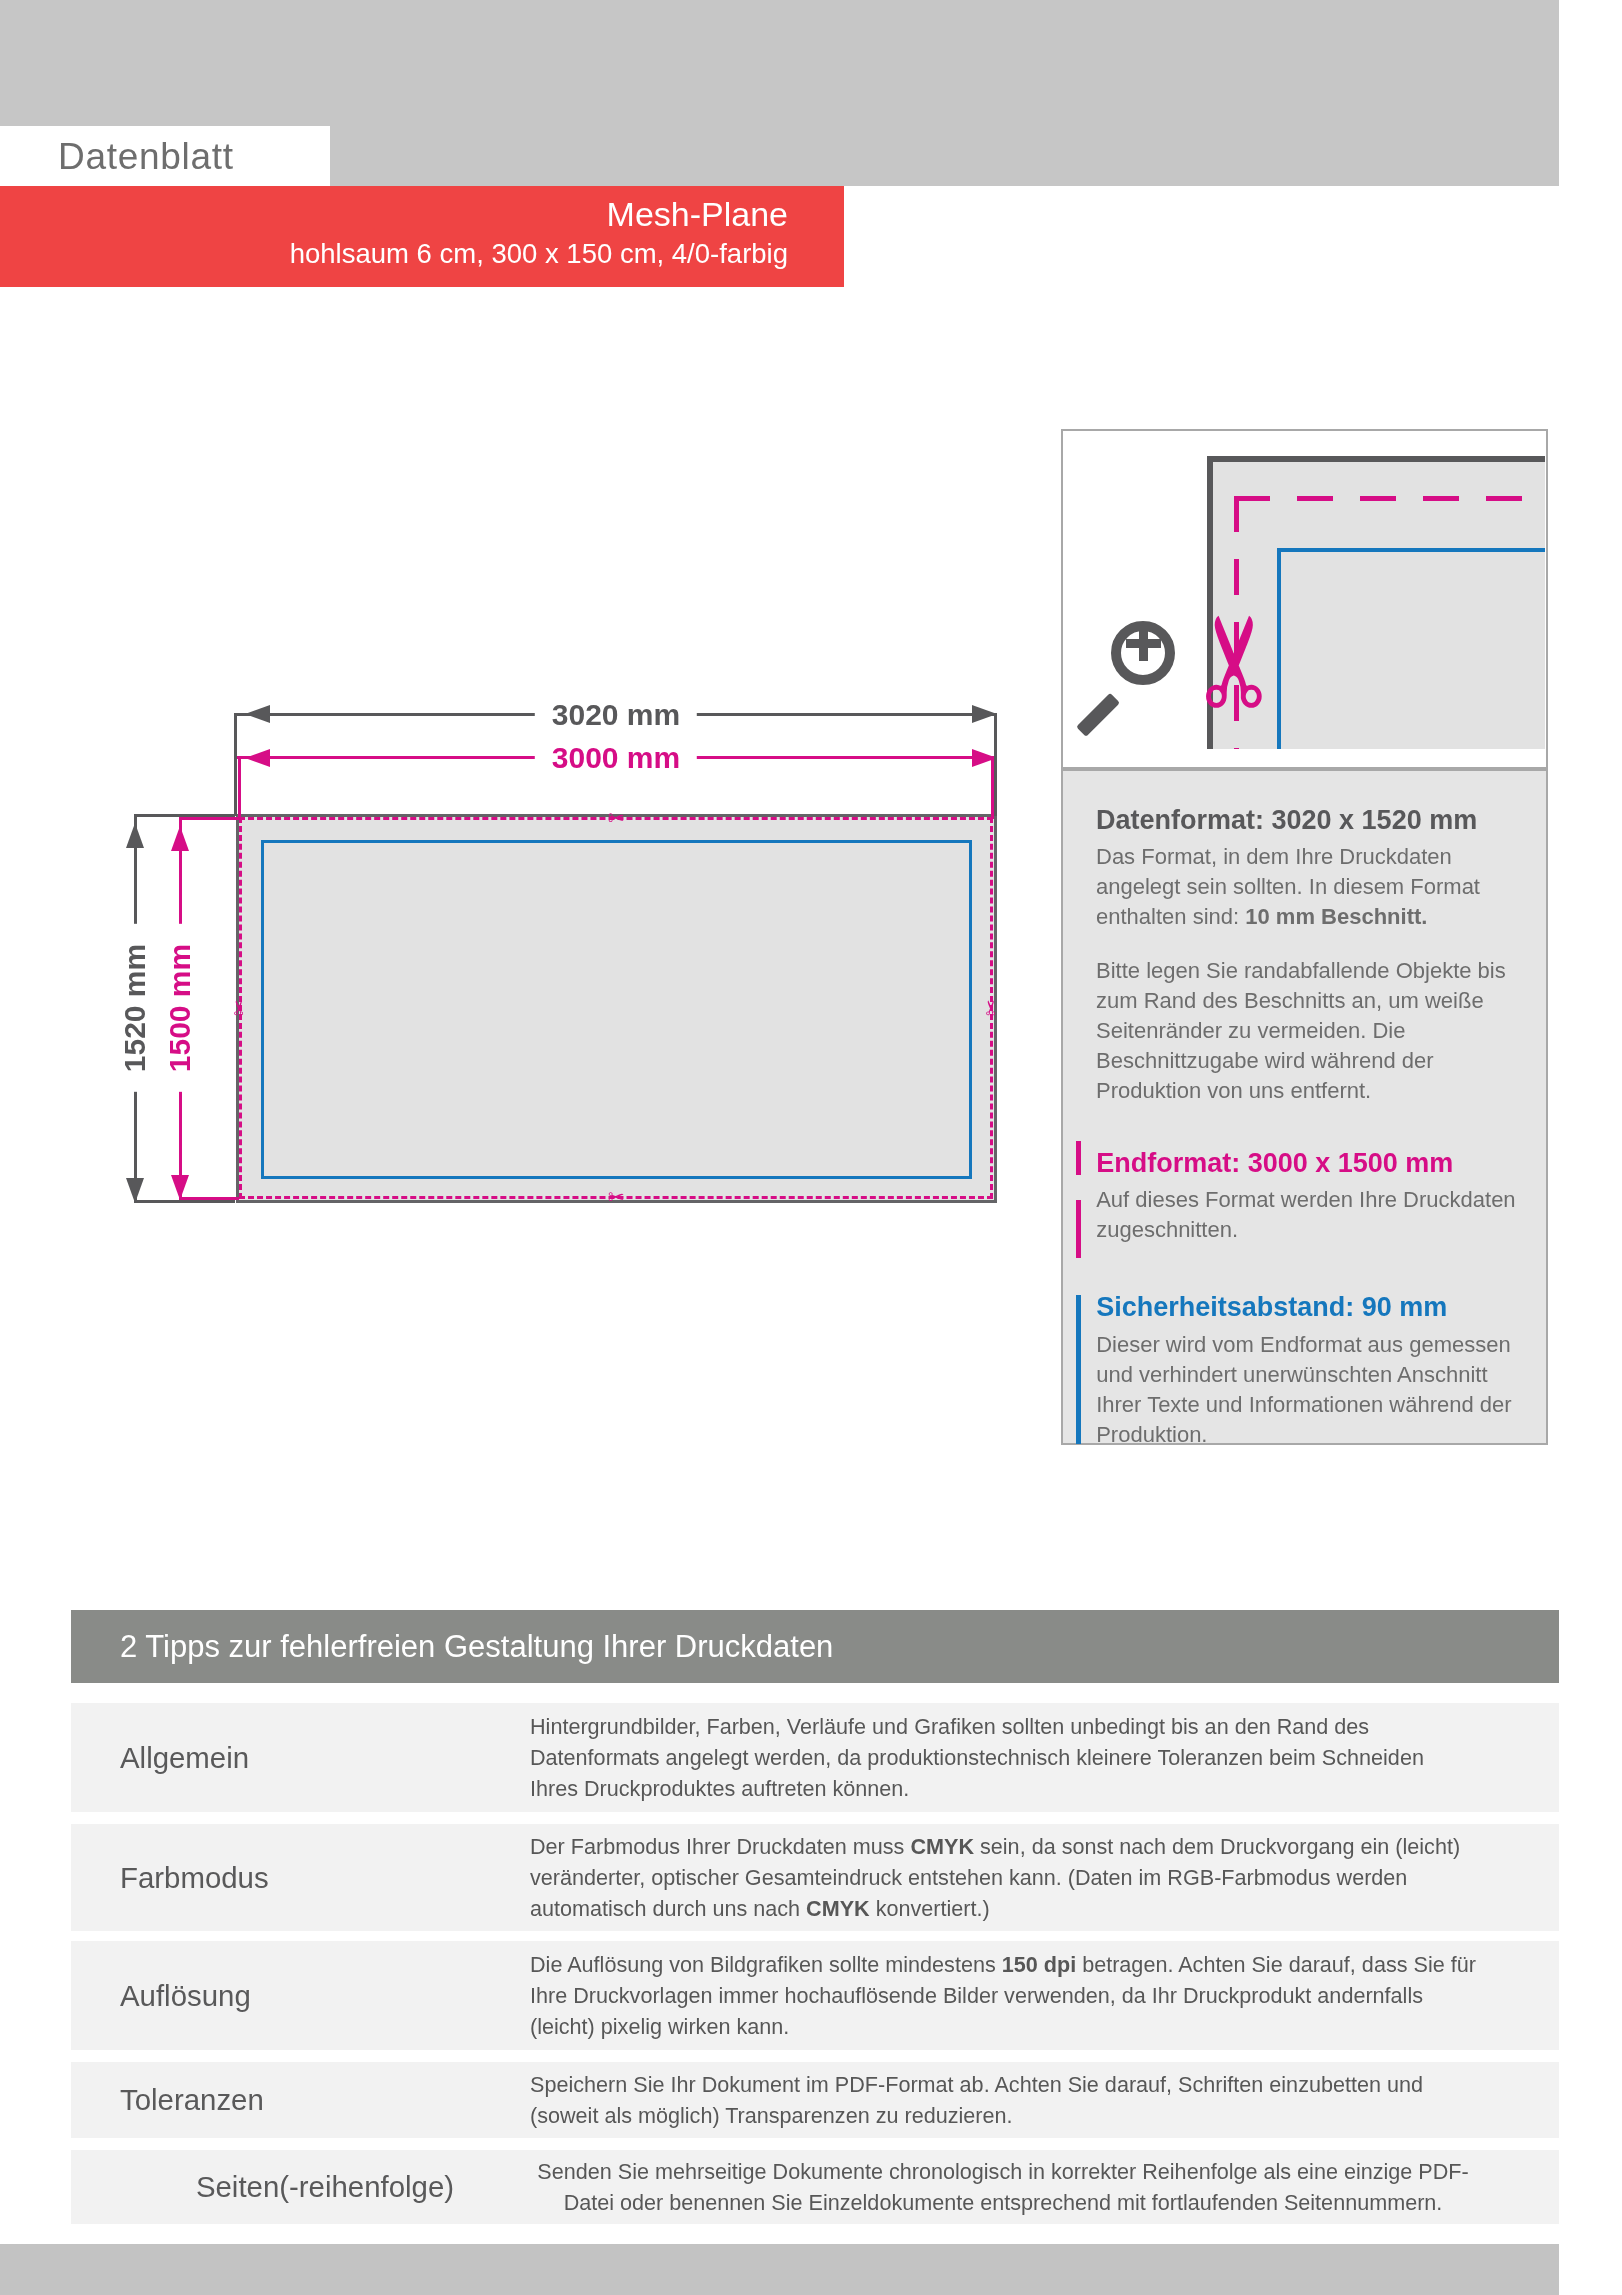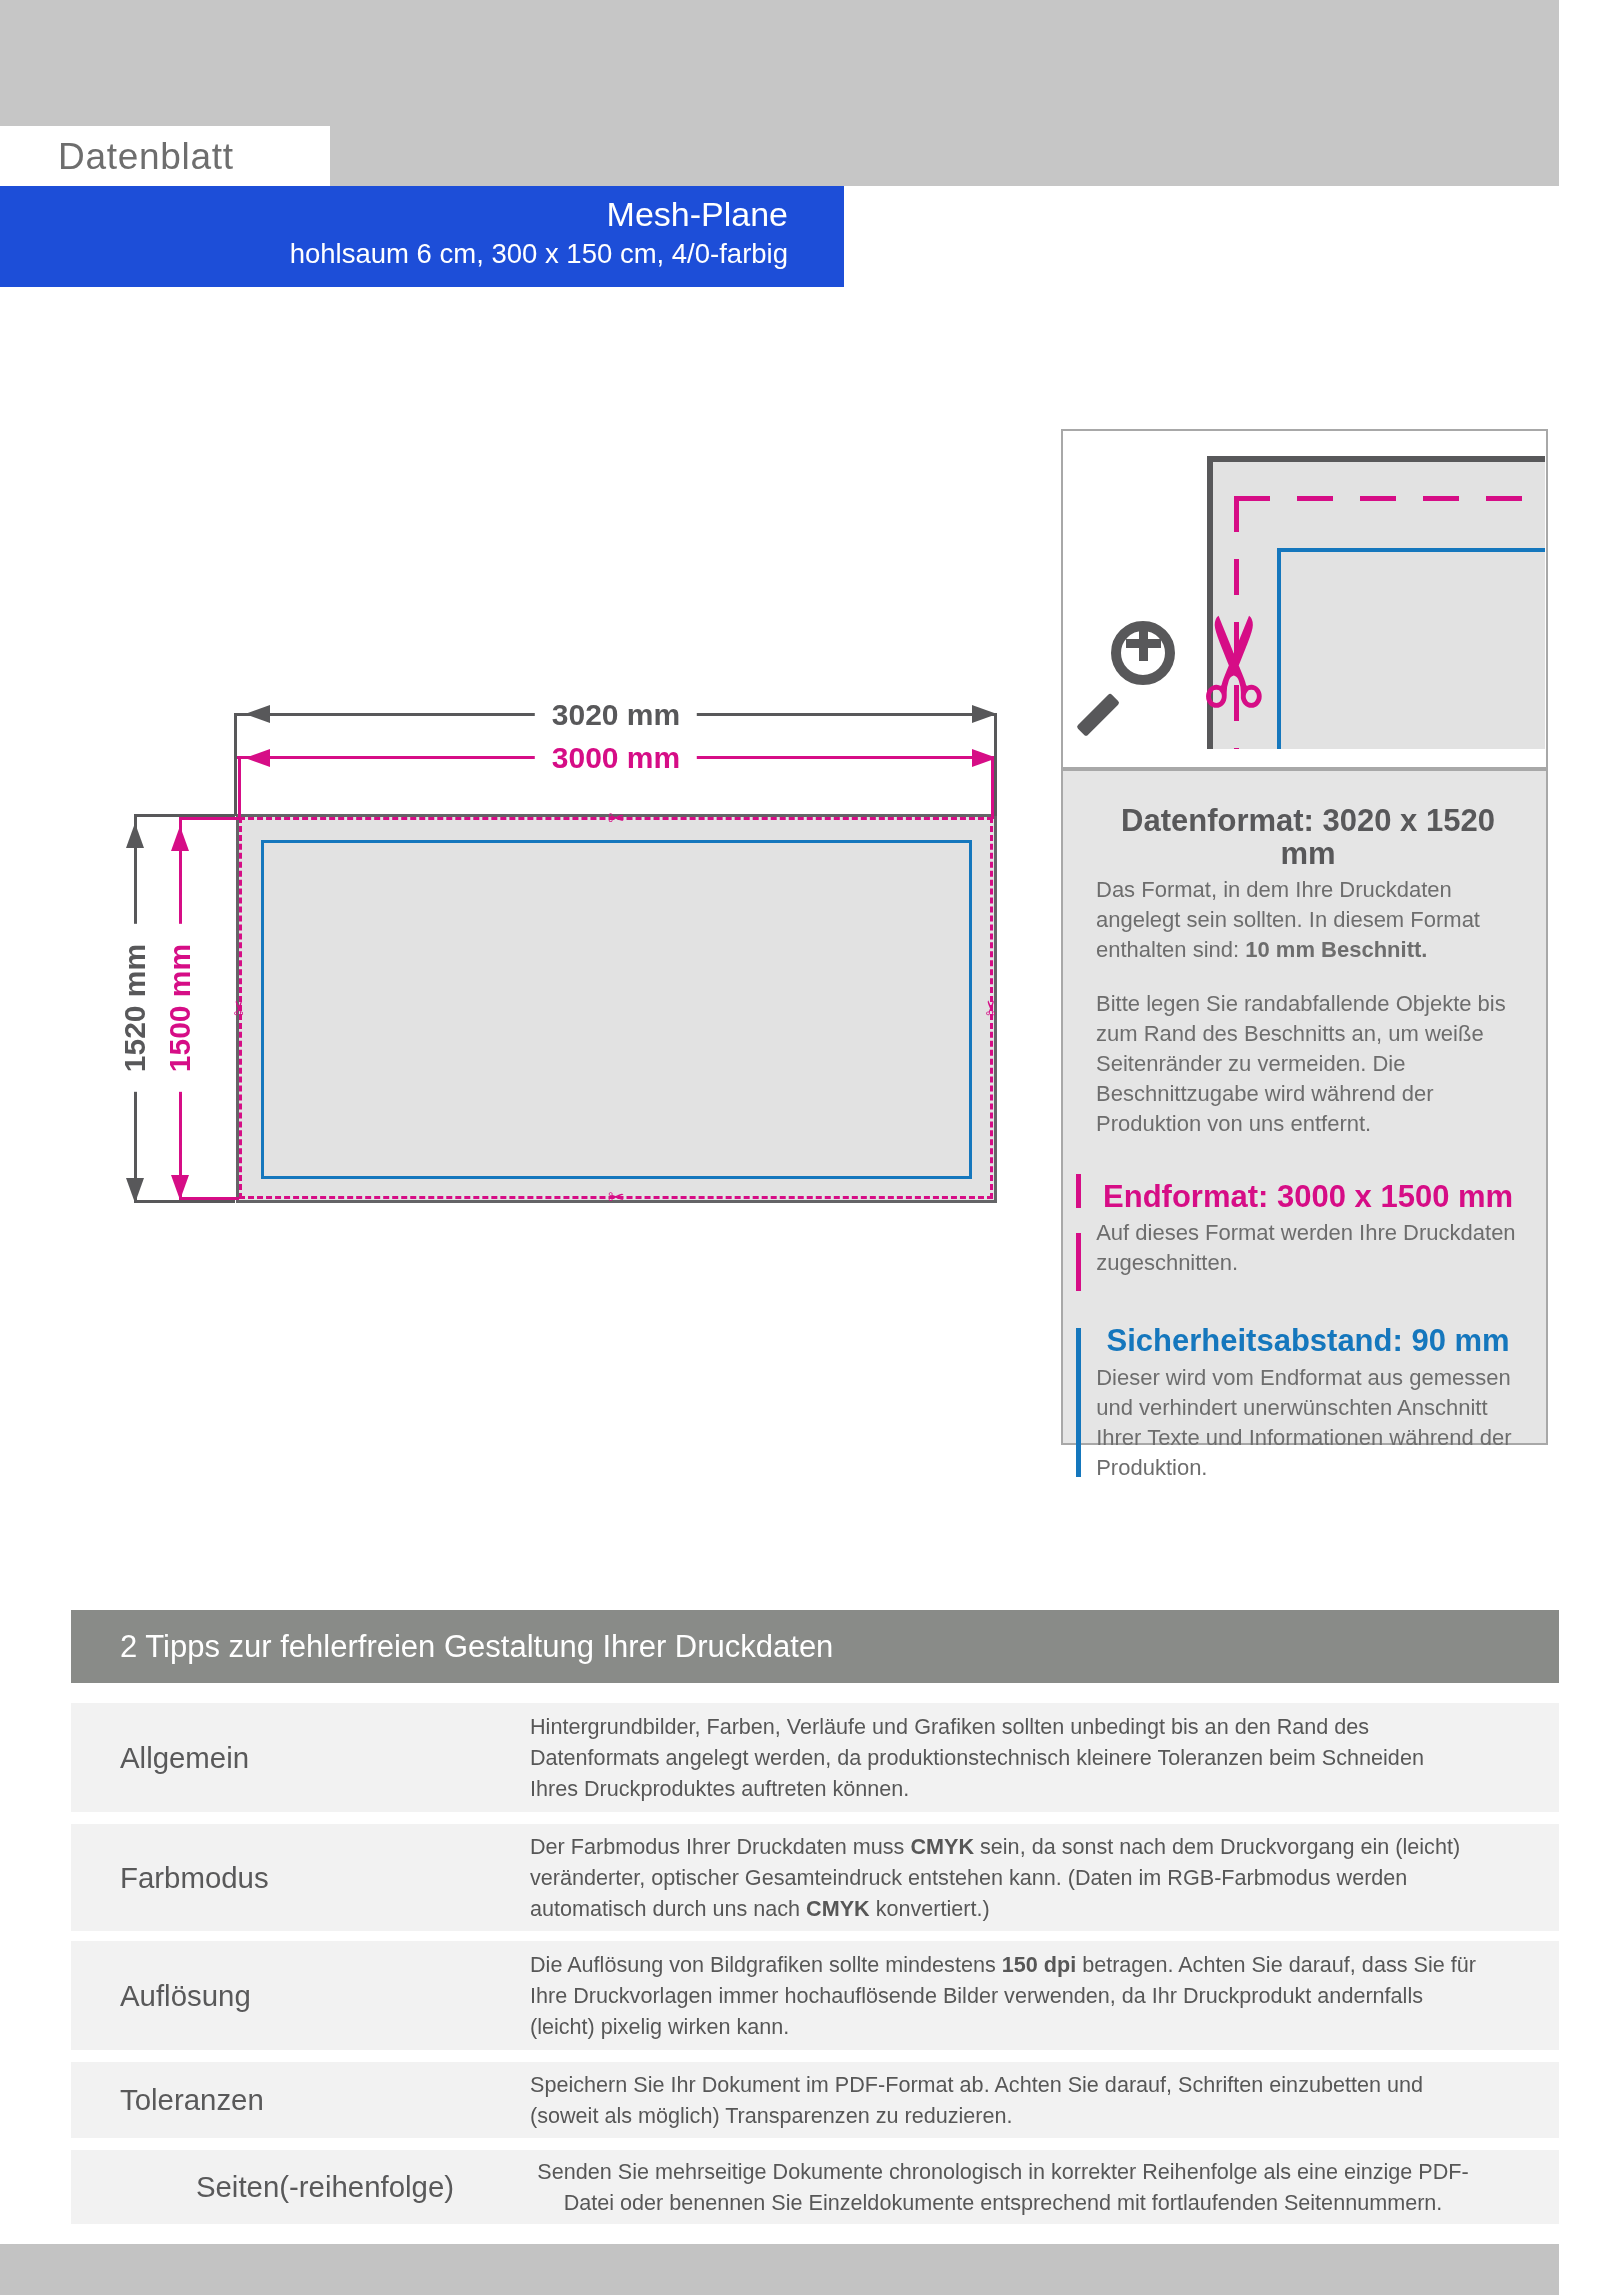--- a/index.html
+++ b/index.html
@@ -5,21 +5,21 @@
   html,body{margin:0;padding:0;background:#ffffff;}
   #page{position:relative;width:1559px;height:2295px;background:#ffffff;overflow:hidden;
         font-family:"Liberation Sans",sans-serif;color:#58585a;}
   .abs{position:absolute;}
 
   
   .top-band{left:0;top:0;width:1623px;height:186px;background:#c6c6c6;}
   .datenblatt-box{left:0;top:126px;width:330px;height:61px;background:#ffffff;
                   display:flex;align-items:center;}
   .datenblatt-box span{padding-left:58px;font-size:37px;color:#6e6e6e;letter-spacing:0.7px;}
-  .product-band{left:0;top:186px;width:844px;height:101px;background:#1d4ed8;
+  .product-band{left:0;top:186px;width:844px;height:101px;background:#ef4444;
                 text-align:right;box-sizing:border-box;padding:6.5px 56px 0 0;color:#ffffff;}
   .product-name{font-size:34px;line-height:42px;}
   .product-sub{font-size:27.5px;line-height:37px;}
 
   
   .rect-outer{left:236px;top:814px;width:761px;height:389px;background:#e2e2e2;
               border:3.9px solid #646467;box-sizing:border-box;}
   .rect-cut{left:239px;top:817px;width:754px;height:382px;border:3.3px dashed #d60d86;
             box-sizing:border-box;}
   .rect-safe{left:261px;top:840px;width:711px;height:339px;border:3.3px solid #1577bd;
@@ -59,21 +59,21 @@
   .info-panel{left:1061px;top:769px;width:487px;height:676px;background:#e5e5e5;
               border:2.6px solid #a8a8a8;box-sizing:border-box;padding:33px 26px 0 13px;}
   .ip-section{display:flex;align-items:stretch;}
   .ip-bars{flex:0 0 5.2px;display:flex;flex-direction:column;margin-right:15px;}
   .ip-bars .seg1{height:34px;margin-top:2.6px;}
   .ip-bars .seg2{height:58px;margin-top:25px;}
   .ip-bars .stretch{flex:1;margin:3.9px 0 5.2px 0;}
   .bar-m{background:#d60d86;}
   .bar-b{background:#1577bd;}
   .ip-pad{margin-left:20px;}
-  .ip-h{font-size:31px;font-weight:bold;line-height:33px;margin:0 0 5.2px 0;color:#58585a;text-align:center;}
+  .ip-h{font-size:27px;font-weight:bold;line-height:33px;margin:0 0 5.2px 0;color:#58585a;}
   .ip-h.m{color:#d60d86;margin-top:8px;}
   .ip-h.b{color:#1577bd;}
   .ip-p{font-size:22px;line-height:30px;color:#6d6d6d;margin:0;}
   .sp36{height:23.6px;}.sp50{height:33px;}
 
   
   .tips-band{left:71px;top:1610px;width:1490px;height:73px;background:#898b88;
              display:flex;align-items:center;}
   .tips-band span{padding-left:49px;font-size:31px;color:#ffffff;}
   .tip-row{left:71px;width:1490px;background:#f2f2f2;display:flex;align-items:center;

